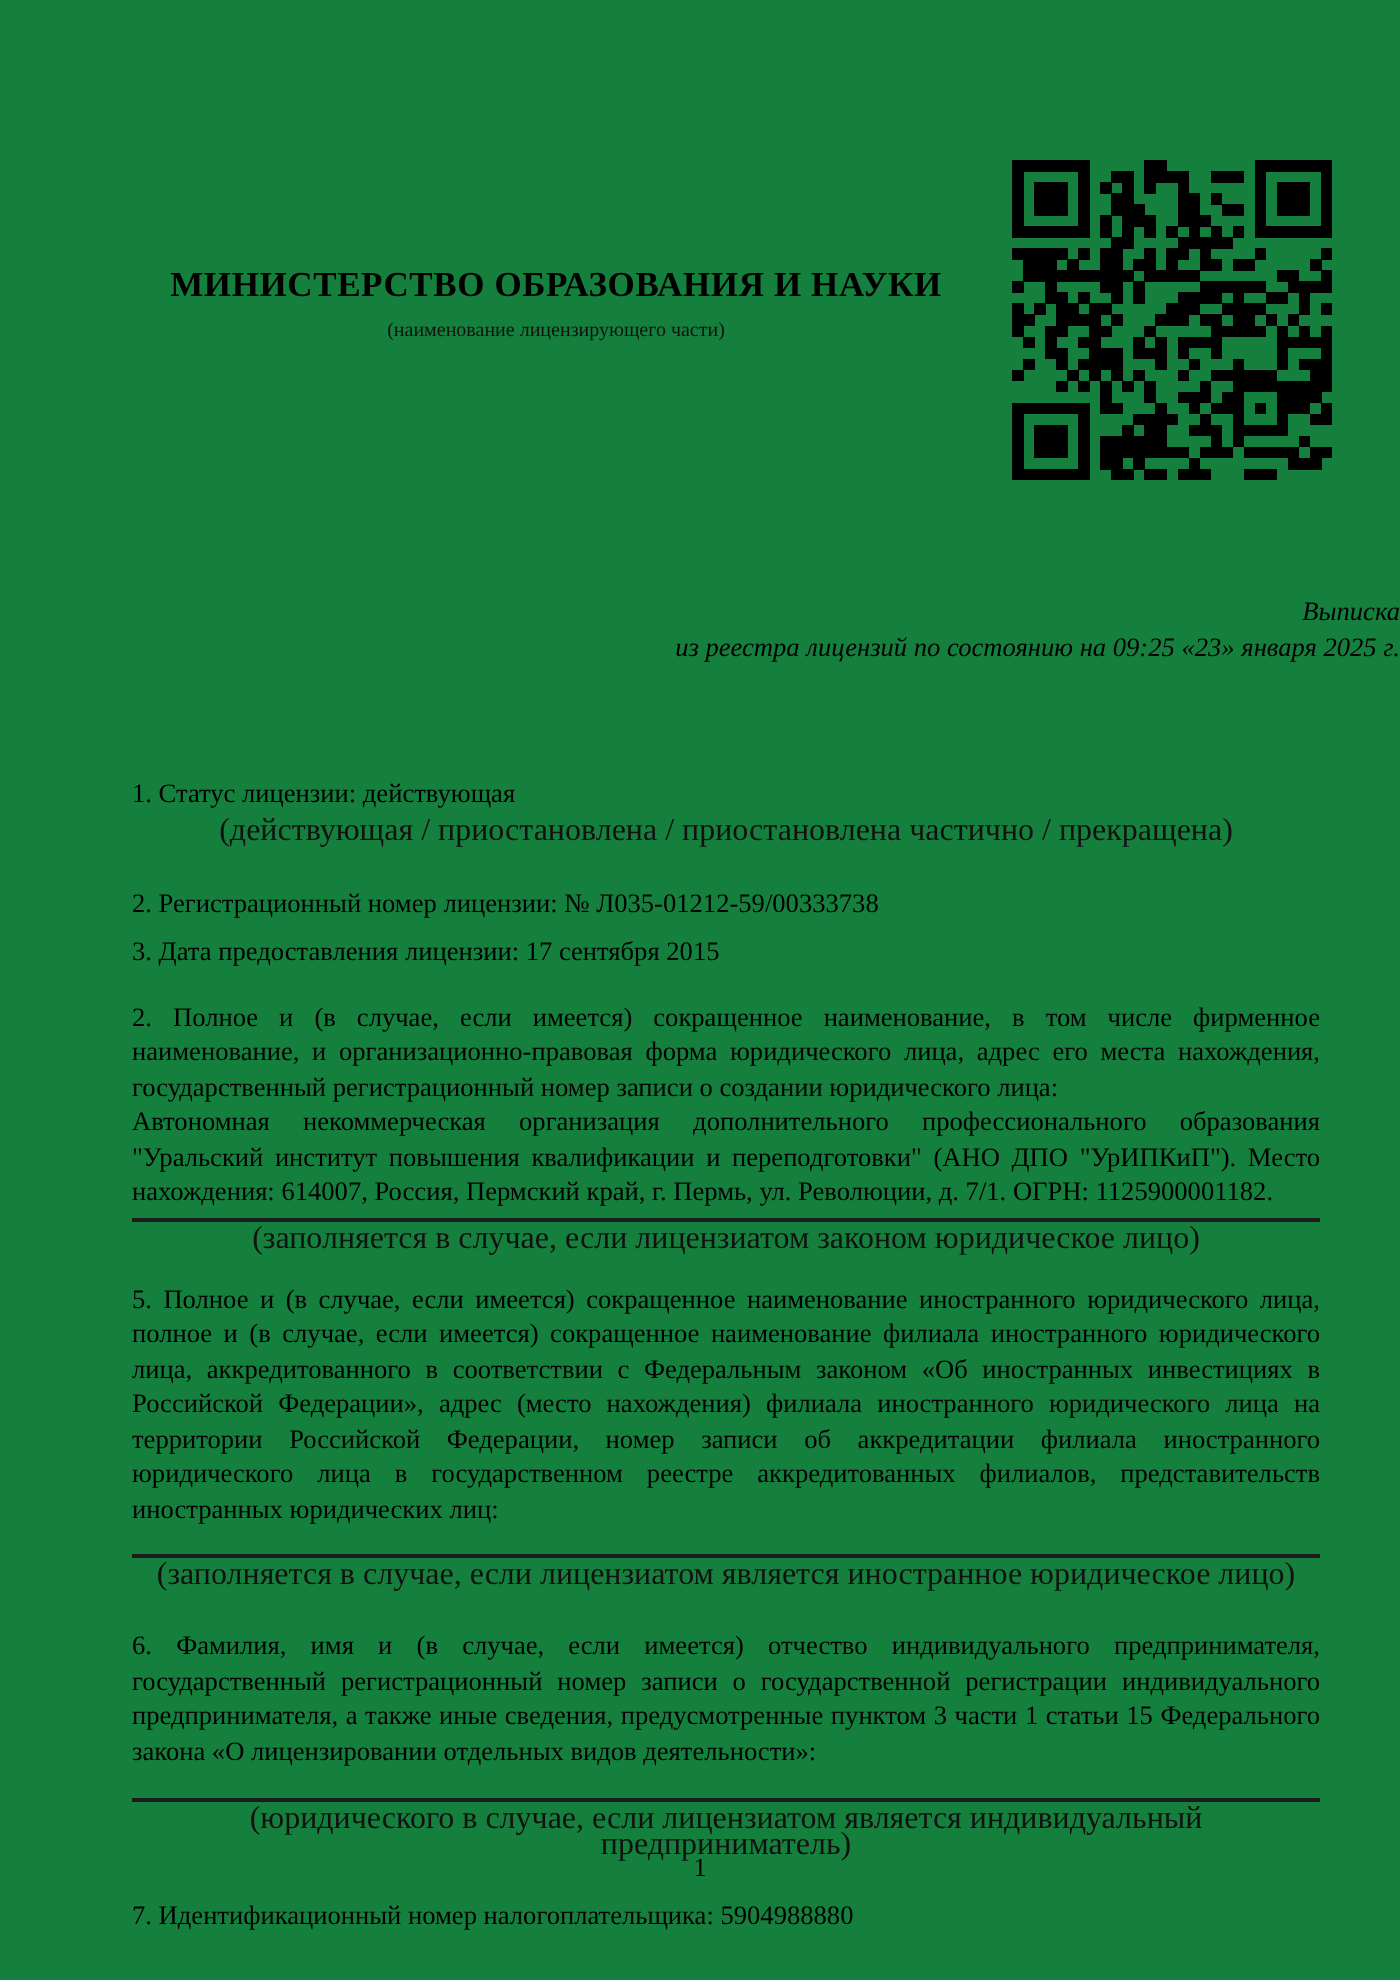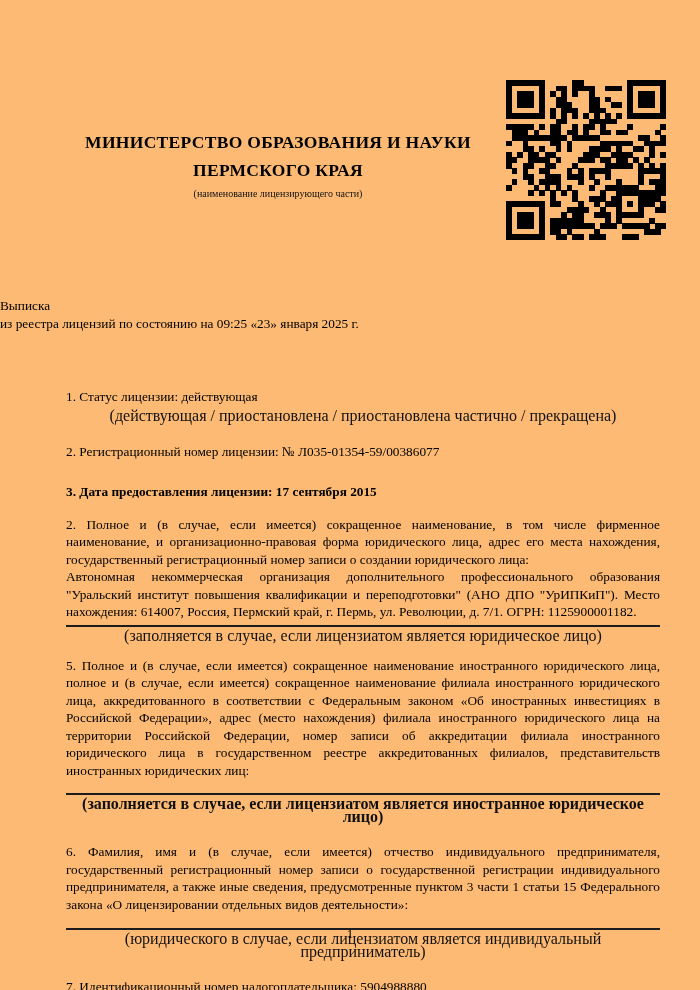--- a/index.html
+++ b/index.html
@@ -2,64 +2,63 @@
 <html><head>
 <meta charset="utf-8">
 <style>
   * { margin: 0; padding: 0; box-sizing: border-box; }
   html, body { background: #ffffff; }
   body {
     width: 700px; height: 990px;
     font-family: "Liberation Serif", "DejaVu Serif", serif;
     color: #000; overflow: hidden;
   }
-  .page { position: relative; width: 700px; height: 990px; background: #fdba74; }
+  .page { position: relative; width: 700px; height: 990px; background: #15803d; }
 
   
   .header-block { position: absolute; left: 68px; top: 128px; width: 420px; text-align: center; }
   .org-name { font-weight: bold; font-size: 17.5px; line-height: 28px; letter-spacing: 0.3px; }
   .header-caption { font-size: 10px; line-height: 13px; margin-top: 3px; color: #111; }
 
   
   .qr-block { position: absolute; left: 506px; top: 80px; width: 160px; height: 160px; }
   .qr-block svg { width: 100%; height: 100%; display: block; fill: #000; }
 
   
-  .title-block { position: absolute; left: 0; top: 297px; width: 700px; text-align: left; font-size: 13.3px; line-height: 18px; }
+  .title-block { position: absolute; left: 0; top: 297px; width: 700px; text-align: right; font-size: 13.3px; line-height: 18px; font-style: italic; }
 
   
   .content { position: absolute; left: 66px; top: 388px; width: 594px; font-size: 13.3px; line-height: 17.5px; }
   .para { text-align: justify; }
   .small-caption { font-size: 16px; line-height: 13px; text-align: center; color: #111; }
   .rule { border-bottom: 2px solid #1c1c1c; height: 0; width: 100%; }
 
   .cap1  { margin-top: 3px; }
   .item2 { margin-top: 21px; }
-  .item3 { margin-top: 23px; font-weight: bold; }
+  .item3 { margin-top: 7px; }
   .item4 { margin-top: 15px; }
   .rule4 { margin-top: 4px; }
   .cap4  { margin-top: 2px; }
   .item5 { margin-top: 15px; }
   .rule5 { margin-top: 14px; }
-  .cap5  { margin-top: 2px; font-weight: bold; }
+  .cap5  { margin-top: 2px; }
   .item6 { margin-top: 20px; }
   .rule6 { margin-top: 15px; }
   .cap6  { margin-top: 2px; }
   .item7 { margin-top: 20px; }
 
   .page-number { position: absolute; left: 0; top: 926px; width: 700px; text-align: center; font-size: 13px; }
 </style>
 </head>
 <body>
 
 <div class="page">
 
   <div class="header-block">
     <div class="org-name">МИНИСТЕРСТВО ОБРАЗОВАНИЯ И НАУКИ</div>
-    <div class="org-name">ПЕРМСКОГО КРАЯ</div>
     <div class="header-caption">(наименование лицензирующего части)</div>
   </div>
 
   <div class="qr-block">
     <svg id="qr-svg" viewBox="0 0 29 29" shape-rendering="crispEdges" xmlns="http://www.w3.org/2000/svg">
         <rect x="0" y="0" width="1.05" height="1.05"></rect>
         <rect x="1" y="0" width="1.05" height="1.05"></rect>
         <rect x="2" y="0" width="1.05" height="1.05"></rect>
         <rect x="3" y="0" width="1.05" height="1.05"></rect>
         <rect x="4" y="0" width="1.05" height="1.05"></rect>
@@ -488,29 +487,29 @@
     <div>из реестра лицензий по состоянию на 09:25 «23» января 2025 г.</div>
   </div>
 
   <div class="content">
 
     <div>
       <p class="para">1. Статус лицензии: действующая</p>
       <p class="small-caption cap1">(действующая / приостановлена / приостановлена частично / прекращена)</p>
     </div>
 
-    <p class="para item2">2. Регистрационный номер лицензии: № Л035-01354-59/00386077</p>
+    <p class="para item2">2. Регистрационный номер лицензии: № Л035-01212-59/00333738</p>
 
     <p class="para item3">3. Дата предоставления лицензии: 17 сентября 2015</p>
 
     <div class="item4">
       <p class="para">2. Полное и (в случае, если имеется) сокращенное наименование, в том числе фирменное наименование, и организационно-правовая форма юридического лица, адрес его места нахождения, государственный регистрационный номер записи о создании юридического лица:</p>
       <p class="para">Автономная некоммерческая организация дополнительного профессионального образования "Уральский институт повышения квалификации и переподготовки" (АНО ДПО "УрИПКиП"). Место нахождения: 614007, Россия, Пермский край, г. Пермь, ул. Революции, д. 7/1. ОГРН: 1125900001182.</p>
       <div class="rule rule4"></div>
-      <p class="small-caption cap4">(заполняется в случае, если лицензиатом является юридическое лицо)</p>
+      <p class="small-caption cap4">(заполняется в случае, если лицензиатом законом юридическое лицо)</p>
     </div>
 
     <div class="item5">
       <p class="para">5. Полное и (в случае, если имеется) сокращенное наименование иностранного юридического лица, полное и (в случае, если имеется) сокращенное наименование филиала иностранного юридического лица, аккредитованного в соответствии с Федеральным законом «Об иностранных инвестициях в Российской Федерации», адрес (место нахождения) филиала иностранного юридического лица на территории Российской Федерации, номер записи об аккредитации филиала иностранного юридического лица в государственном реестре аккредитованных филиалов, представительств иностранных юридических лиц:</p>
       <div class="rule rule5"></div>
       <p class="small-caption cap5">(заполняется в случае, если лицензиатом является иностранное юридическое лицо)</p>
     </div>
 
     <div class="item6">
       <p class="para">6. Фамилия, имя и (в случае, если имеется) отчество индивидуального предпринимателя, государственный регистрационный номер записи о государственной регистрации индивидуального предпринимателя, а также иные сведения, предусмотренные пунктом 3 части 1 статьи 15 Федерального закона «О лицензировании отдельных видов деятельности»:</p>

